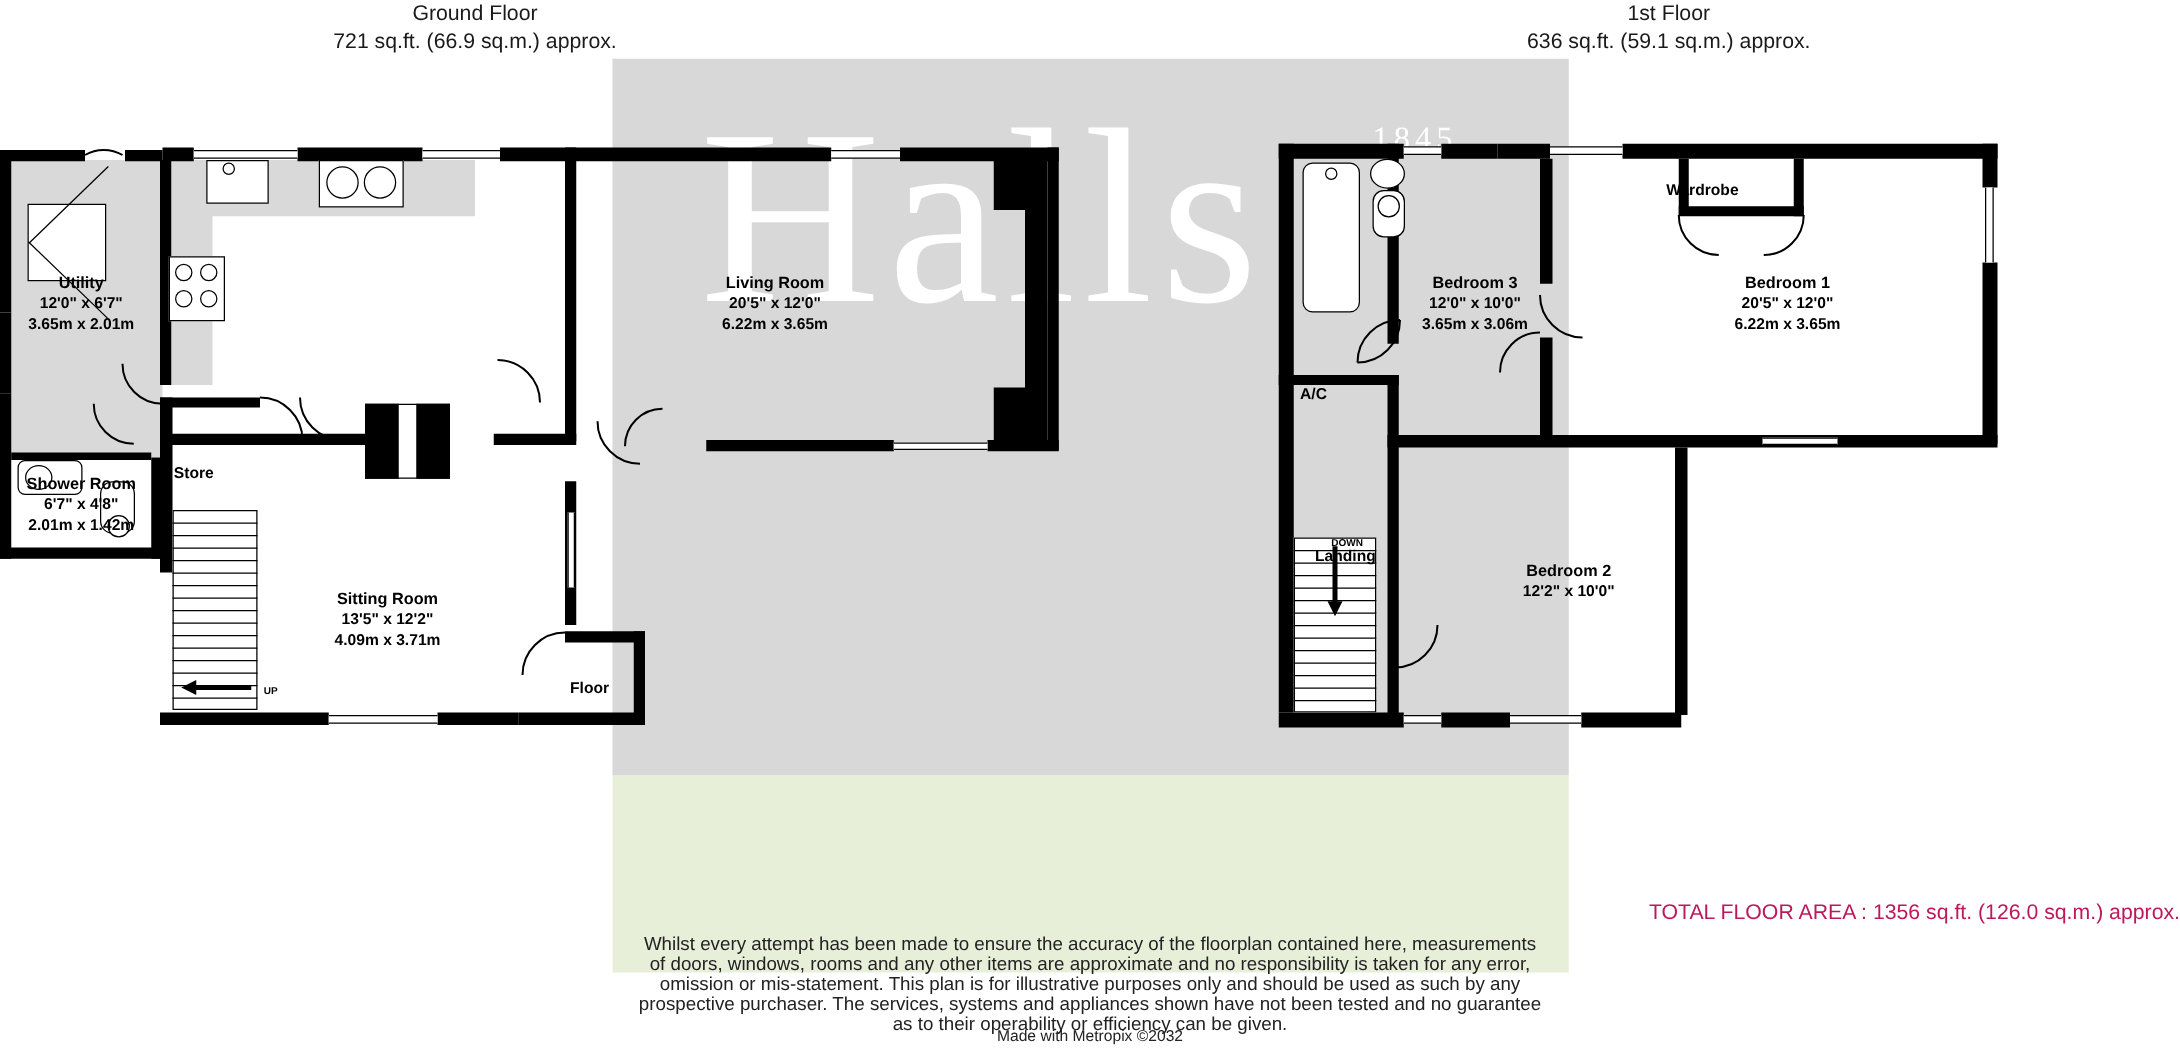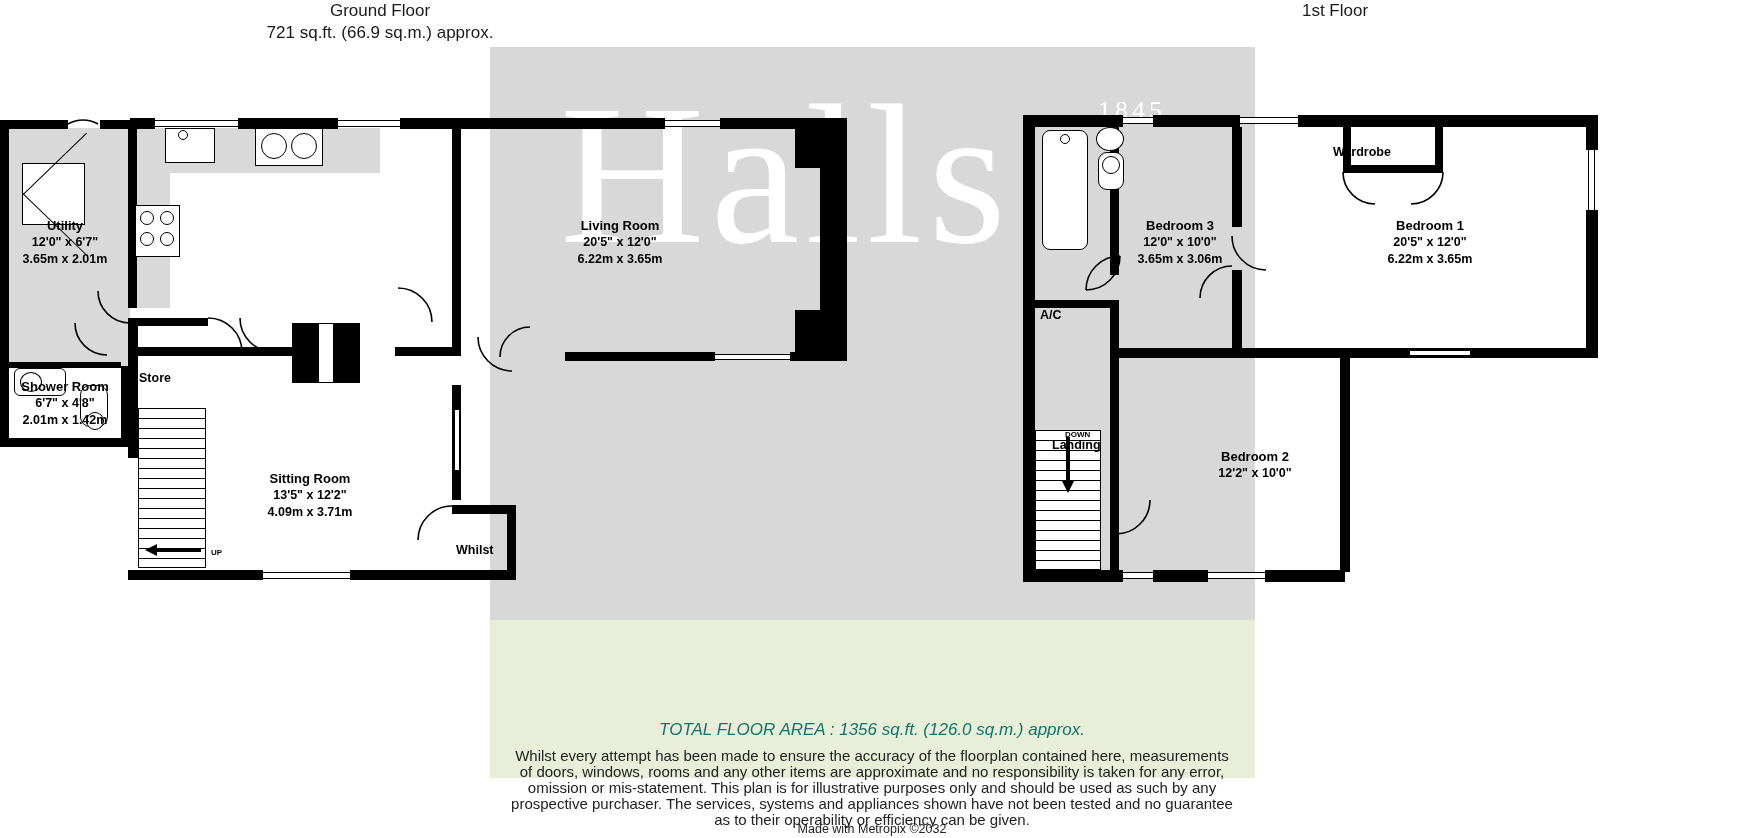--- a/index.html
+++ b/index.html
@@ -94,24 +94,23 @@
     font-size: 8px;
     font-weight: bold;
     white-space: nowrap;
     padding-left: 16px;
   }
 
   
   .total-area {
     position: absolute;
     width: 100%;
-    text-align: center;
+    text-align: right;
     font-size: 17px;
-    color: #0f766e;
-    font-style: italic;
+    color: #be185d;
   }
   .disclaimer {
     position: absolute;
     width: 100%;
     text-align: center;
     font-size: 15px;
     line-height: 16px;
     color: #222;
   }
   .madewith {
@@ -165,20 +164,21 @@
   <div class="watermark" style="left:560px; top:75px;">Halls</div>
   <div class="watermark-year" style="left:1098px; top:96px;text-align:center;">1845</div>
 
   <div class="floor-title" style="left:180px; top:0px; width:400px;">
     <div>Ground Floor</div>
     <div>721 sq.ft. (66.9 sq.m.) approx.</div>
   </div>
 
   <div class="floor-title" style="left:1135px; top:0px; width:400px;">
     <div>1st Floor</div>
+    <div>636 sq.ft. (59.1 sq.m.) approx.</div>
   </div>
 
   <div class="abs" style="left:0px; top:0px; width:880px; height:600px;">
 
     <div class="grey-fill" style="left:8px; top:128px; width:122px; height:238px;"></div>
     <div class="grey-fill" style="left:130px; top:128px; width:250px; height:45px;"></div>
     <div class="grey-fill" style="left:130px; top:128px; width:40px; height:180px;"></div>
 
     <div class="wall" style="left:0px; top:120px; width:68px; height:9px;"></div>
     <div class="wall" style="left:100px; top:120px; width:30px; height:9px;"></div>
@@ -310,21 +310,21 @@
       <div class="dim">2.01m  x 1.42m</div>
     </div>
 
     <div class="room-label" style="left:200px; top:470px; width:220px;">
       <div>Sitting Room</div>
       <div class="dim">13'5"  x 12'2"</div>
       <div class="dim">4.09m  x 3.71m</div>
     </div>
 
     <div class="small-label" style="left:139px; top:371px;">Store</div>
-    <div class="small-label" style="left:456px; top:543px;">Whilst</div>
+    <div class="small-label" style="left:456px; top:543px;">Floor</div>
     <div class="tiny-label" style="left:195px; top:548px;">UP</div>
   </div>
 
   <div class="abs" style="left:1010px; top:0px; width:740px; height:600px;">
 
     <div class="wall" style="left:13px; top:115px; width:100px; height:12px;"></div>
     <div class="wall" style="left:143px; top:115px; width:45px; height:12px;"></div>
     <div class="window" style="left:113px; top:117px; width:30px; height:7px;"></div>
     <div class="wall" style="left:188px; top:115px; width:42px; height:12px;"></div>
     <div class="wall" style="left:288px; top:115px; width:300px; height:12px;"></div>

